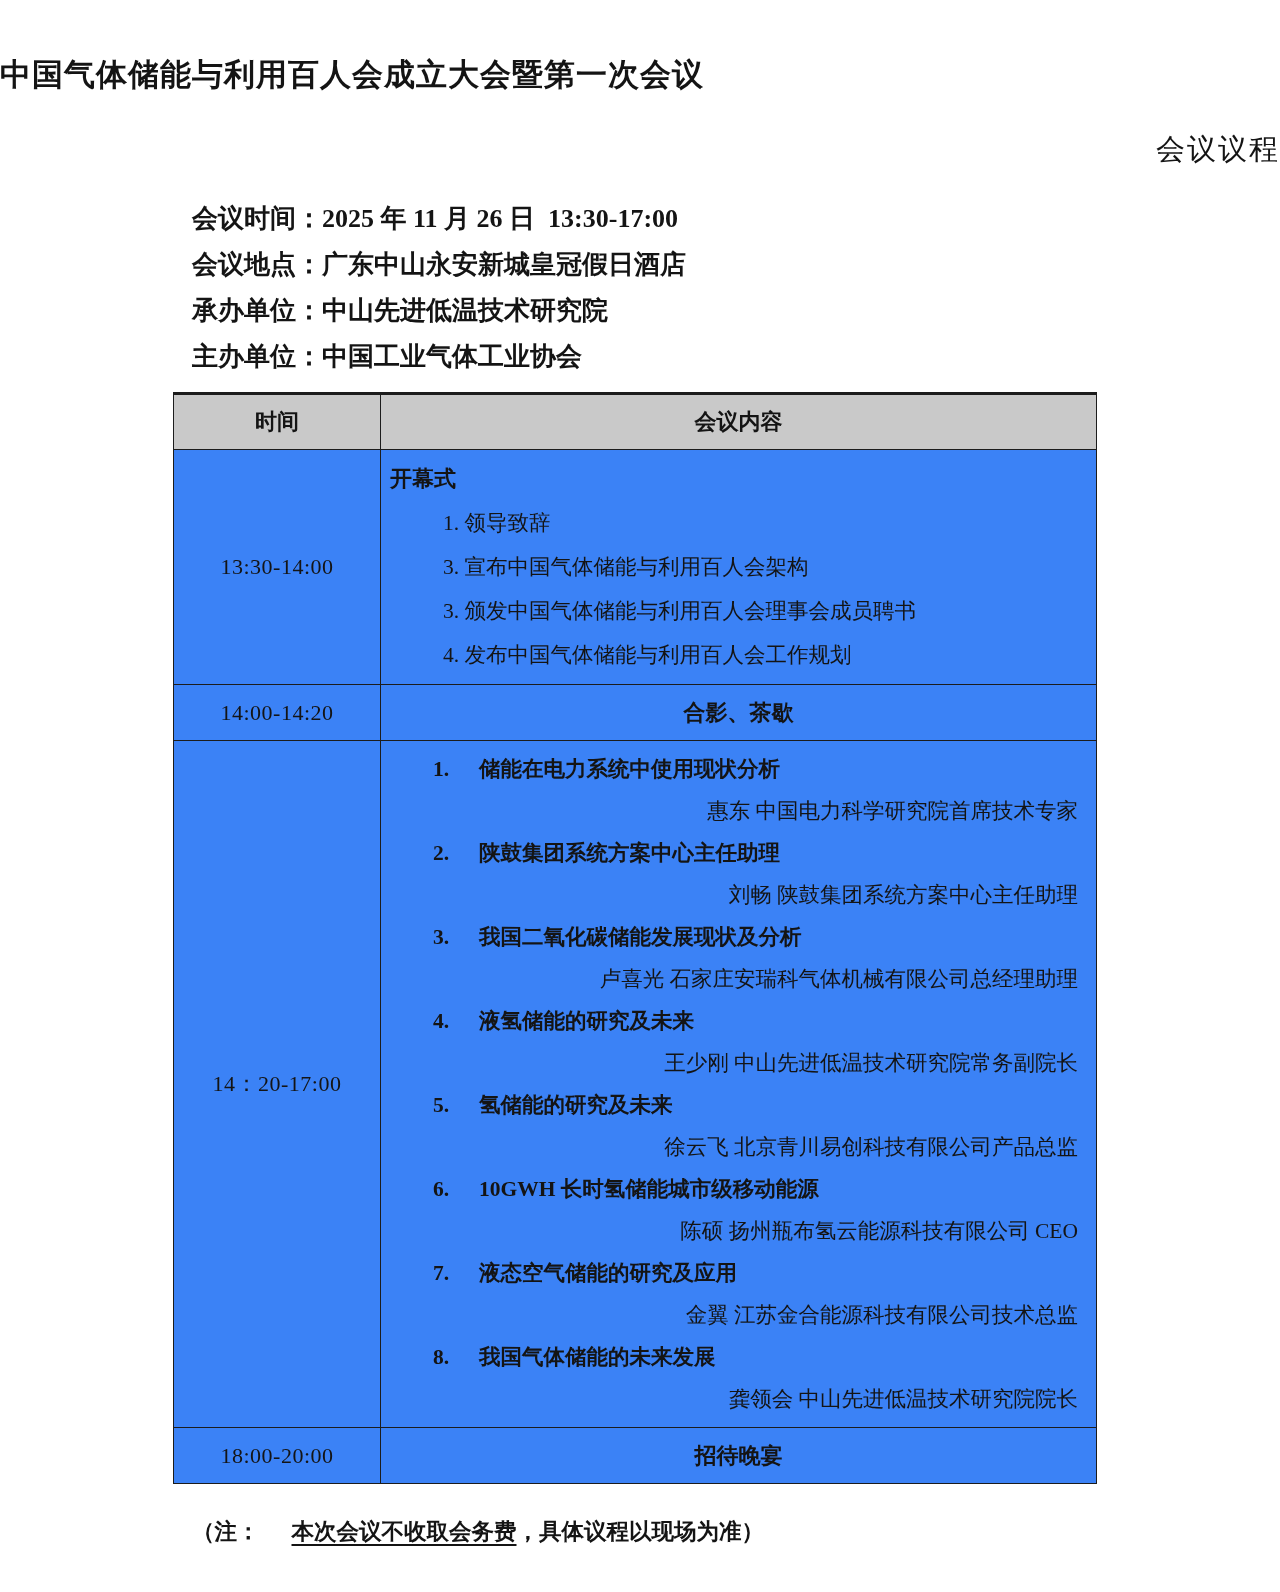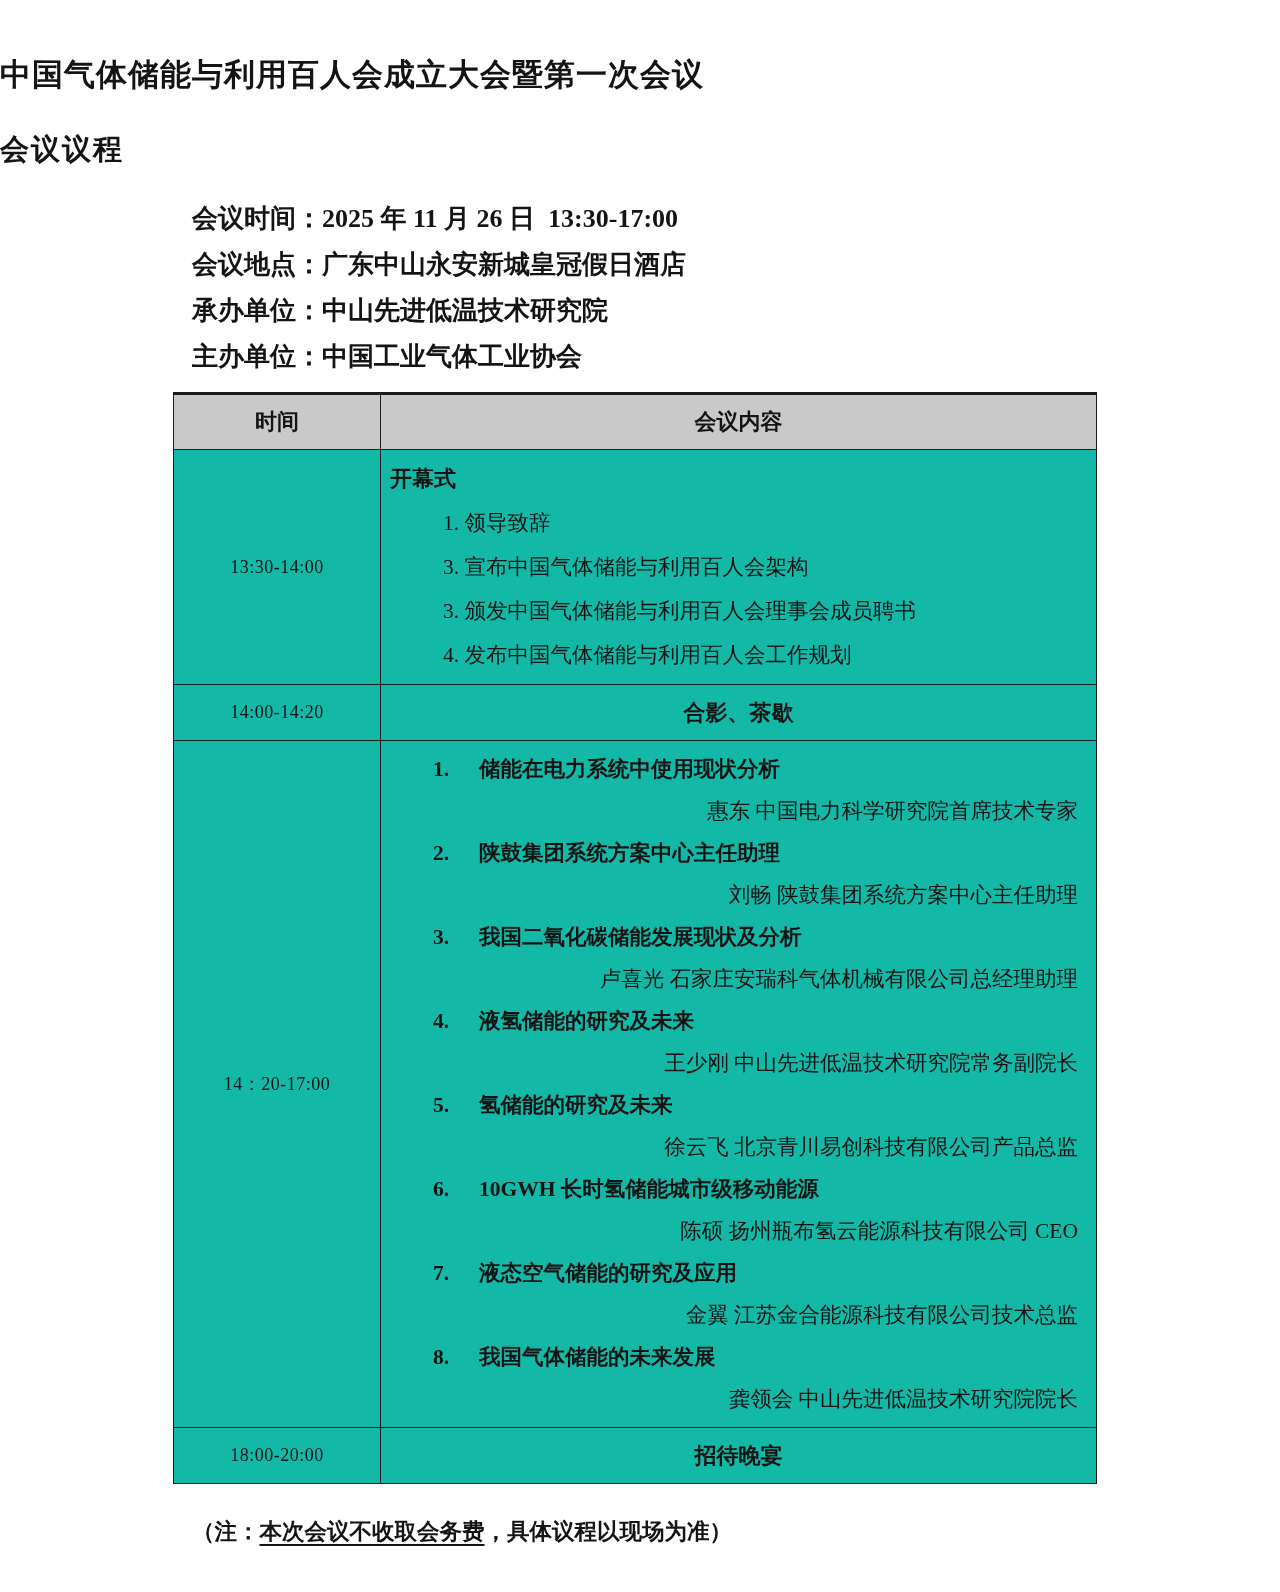--- a/index.html
+++ b/index.html
@@ -14,23 +14,23 @@
   .page { width: 1280px; height: 1592px; overflow: hidden; }
 
   .doc-title {
     margin-top: 54px;
     font-size: 31px;
     font-weight: 700;
     letter-spacing: 1px;
   }
   .doc-subtitle {
     margin-top: 34px;
-    text-align: left;
+    text-align: right;
     font-size: 29px;
-    font-weight: 700;
+    font-weight: 400;
     letter-spacing: 2px;
   }
 
   .meta {
     margin: 26px 0 0 192px;
     font-size: 26px;
     font-weight: 700;
   }
   .meta-line { line-height: 46px; white-space: pre; }
 
@@ -48,24 +48,24 @@
 
   thead th {
     background: #c9c9c9;
     height: 56px;
     font-size: 22px;
     font-weight: 700;
     text-align: center;
     vertical-align: middle;
   }
 
-  td { vertical-align: middle; background: #14b8a6; }
+  td { vertical-align: middle; background: #3b82f6; }
   td.time-cell {
     text-align: center;
-    font-size: 18px;
+    font-size: 22px;
     letter-spacing: 0.5px;
   }
   td.content-cell { padding: 7px 0 7px 0; }
 
   .sec-title {
     font-weight: 700;
     font-size: 22px;
     line-height: 44px;
     padding-left: 9px;
   }
@@ -100,20 +100,21 @@
 
   .footnote {
     margin: 32px 0 0 192px;
     font-size: 22.5px;
     font-weight: 700;
   }
   .footnote .ul {
     text-decoration: underline;
     text-decoration-thickness: 2px;
     text-underline-offset: 5px;
+    margin-left: 32px;
   }
 </style>
 </head>
 <body>
 
 <div class="page">
 
   <h1 class="doc-title">中国气体储能与利用百人会成立大会暨第一次会议</h1>
   <h2 class="doc-subtitle">会议议程</h2>
 

